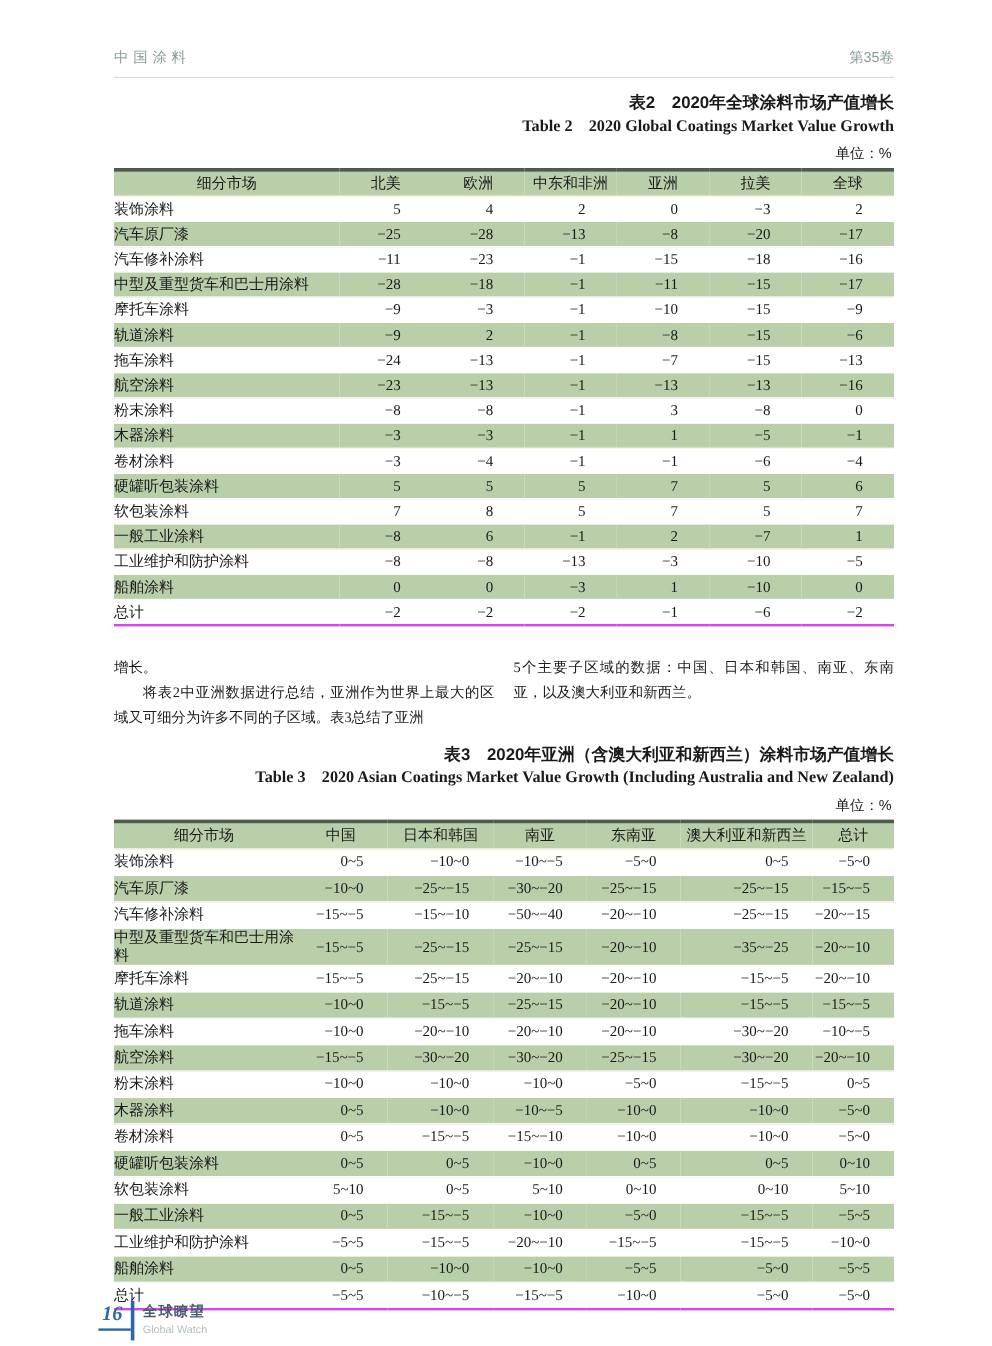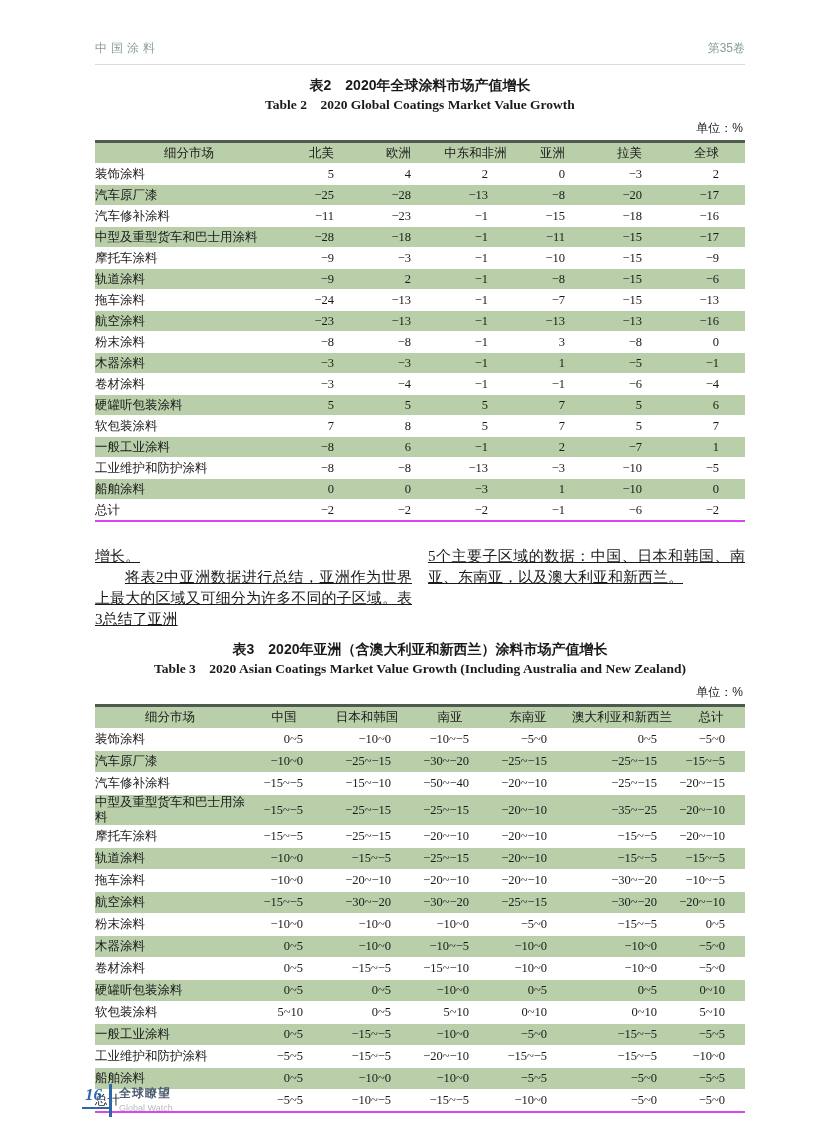--- a/index.html
+++ b/index.html
@@ -10,21 +10,21 @@
   
   .page-header {
     position:absolute; left:95px; width:650px; top:40px;
     display:flex; justify-content:space-between; align-items:flex-end;
     color:#8a9c9b; font-size:12px; font-family:"Liberation Sans","DejaVu Sans",sans-serif;
     border-bottom:1px solid #d9dedd; padding-bottom:7px;
   }
   .journal { letter-spacing:4px; }
   .content { position:absolute; left:95px; width:650px; top:76px; }
 
-  .tbl-title { text-align:center; font-weight:bold; white-space:pre-wrap; }
+  .tbl-title { text-align:right; font-weight:bold; white-space:pre-wrap; }
   .tbl-title.zh { font-size:14px; font-family:"Liberation Sans","DejaVu Sans",sans-serif; line-height:18px; }
   .tbl-title.en { font-size:13.5px; font-family:"Liberation Serif","DejaVu Serif",serif; line-height:17px; margin-top:2px; }
   .unit { text-align:right; font-size:12px; font-weight:normal; margin:7px 2px 3px 0;
           font-family:"Liberation Sans","DejaVu Sans",sans-serif; }
 
   table.data-table {
     width:650px; border-collapse:collapse; table-layout:fixed;
     border-top:3px solid #4f5a4e; border-bottom:2px solid #d946ef;
     font-size:12.5px;
   }
@@ -34,21 +34,21 @@
   }
   table.data-table td { padding:0; }
   table.t2 th, table.t2 td { height:20px; }
   table.t3 th, table.t3 td { height:21px; }
   table.data-table tbody tr + tr td { border-top:1px solid #ffffff; }
   tr.alt td { background:var(--green,#b8cfa9); }
   td.lbl { text-align:left; padding-left:8px; line-height:15px; }
   table.t2 td.num { text-align:right; padding-right:26px; }
   table.t3 td.num { text-align:right; padding-right:20px; }
 
-  .two-col { display:flex; gap:16px; margin:24px 0 10px 0; font-size:15px; line-height:21px; text-align:justify;text-decoration:underline; }
+  .two-col { display:flex; gap:16px; margin:24px 0 10px 0; font-size:12px; line-height:21px; text-align:justify; }
   .two-col .col { flex:1; min-width:0; }
   .two-col p { margin:0; }
   .two-col p.indent { text-indent:2em; }
 
   .page-footer { position:absolute; left:82px; top:1066px; display:flex; align-items:flex-start;margin-top:18px; }
   .pgnum-wrap { border-bottom:2px solid var(--blue,#2c68a8); padding:1px 7px 2px 3px; }
   .pgnum { font-style:italic; font-weight:bold; font-size:17px; color:var(--blue,#2c68a8);
            font-family:"Liberation Serif","DejaVu Serif",serif; }
   .vbar { width:3px; height:33px; background:var(--blue,#2c68a8); margin:0 7px 0 0; }
   .brand-zh { font-size:12px; font-weight:bold; color:#4a5a6e; letter-spacing:1px;

